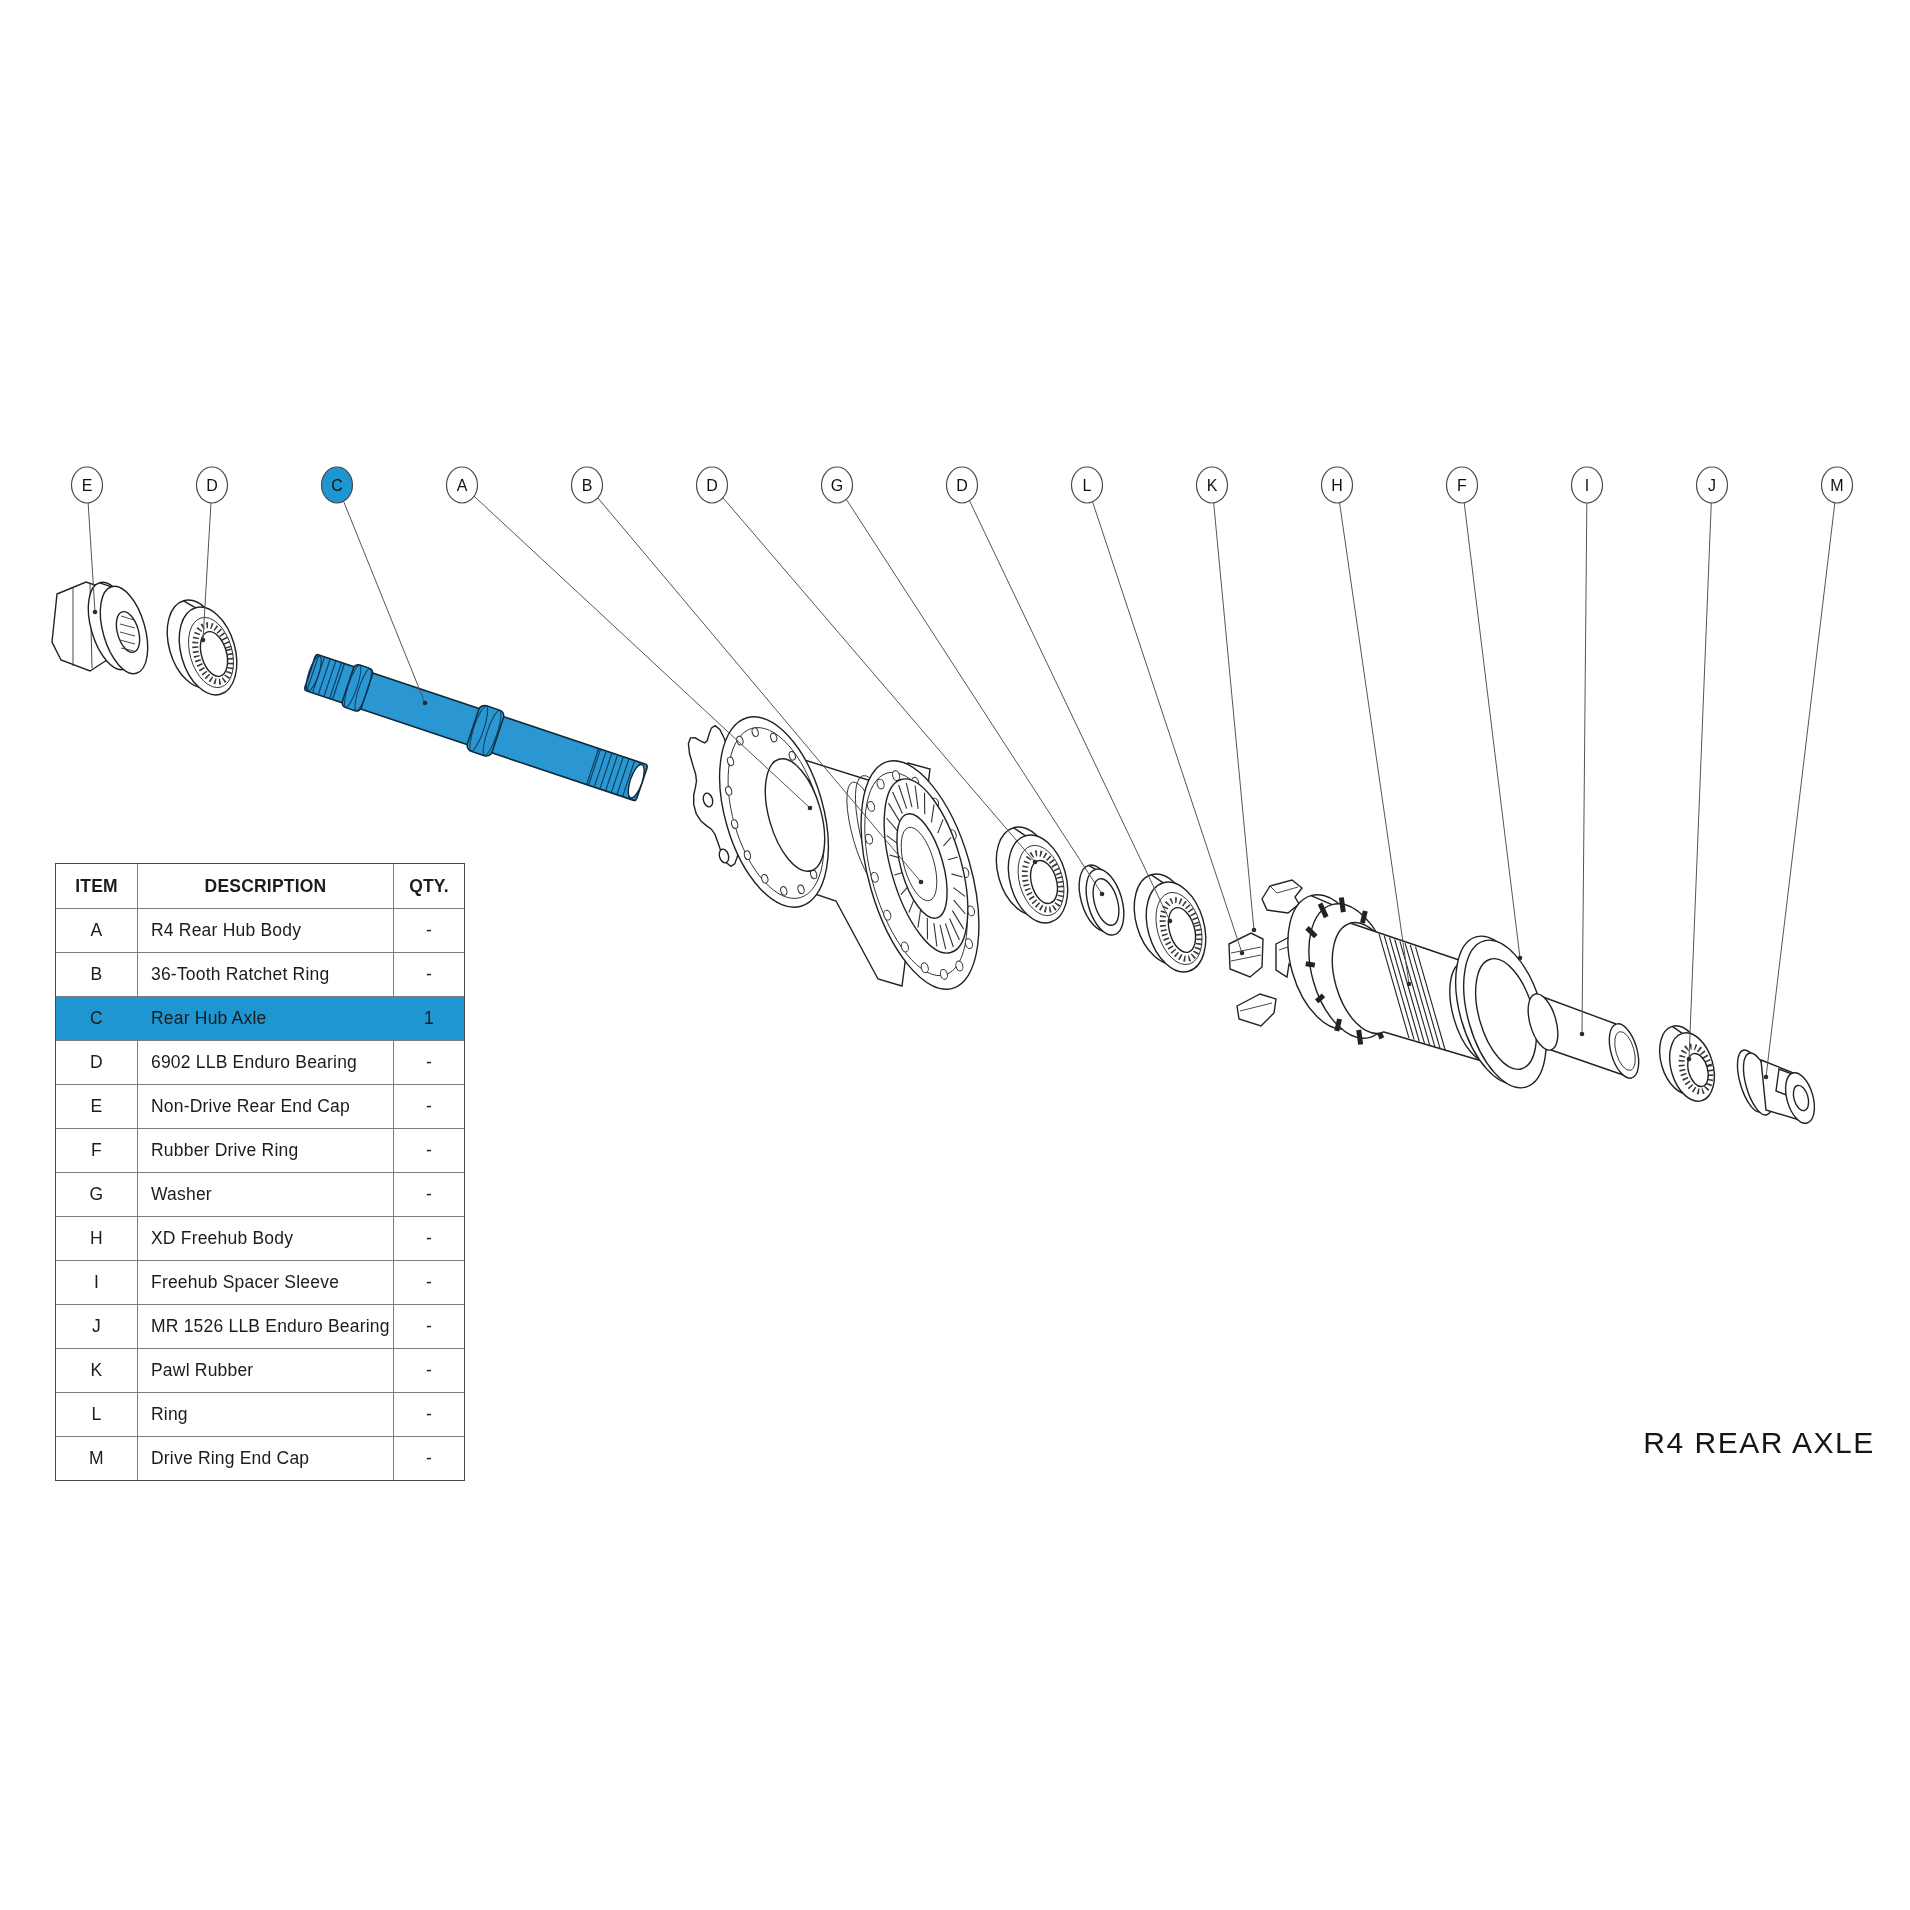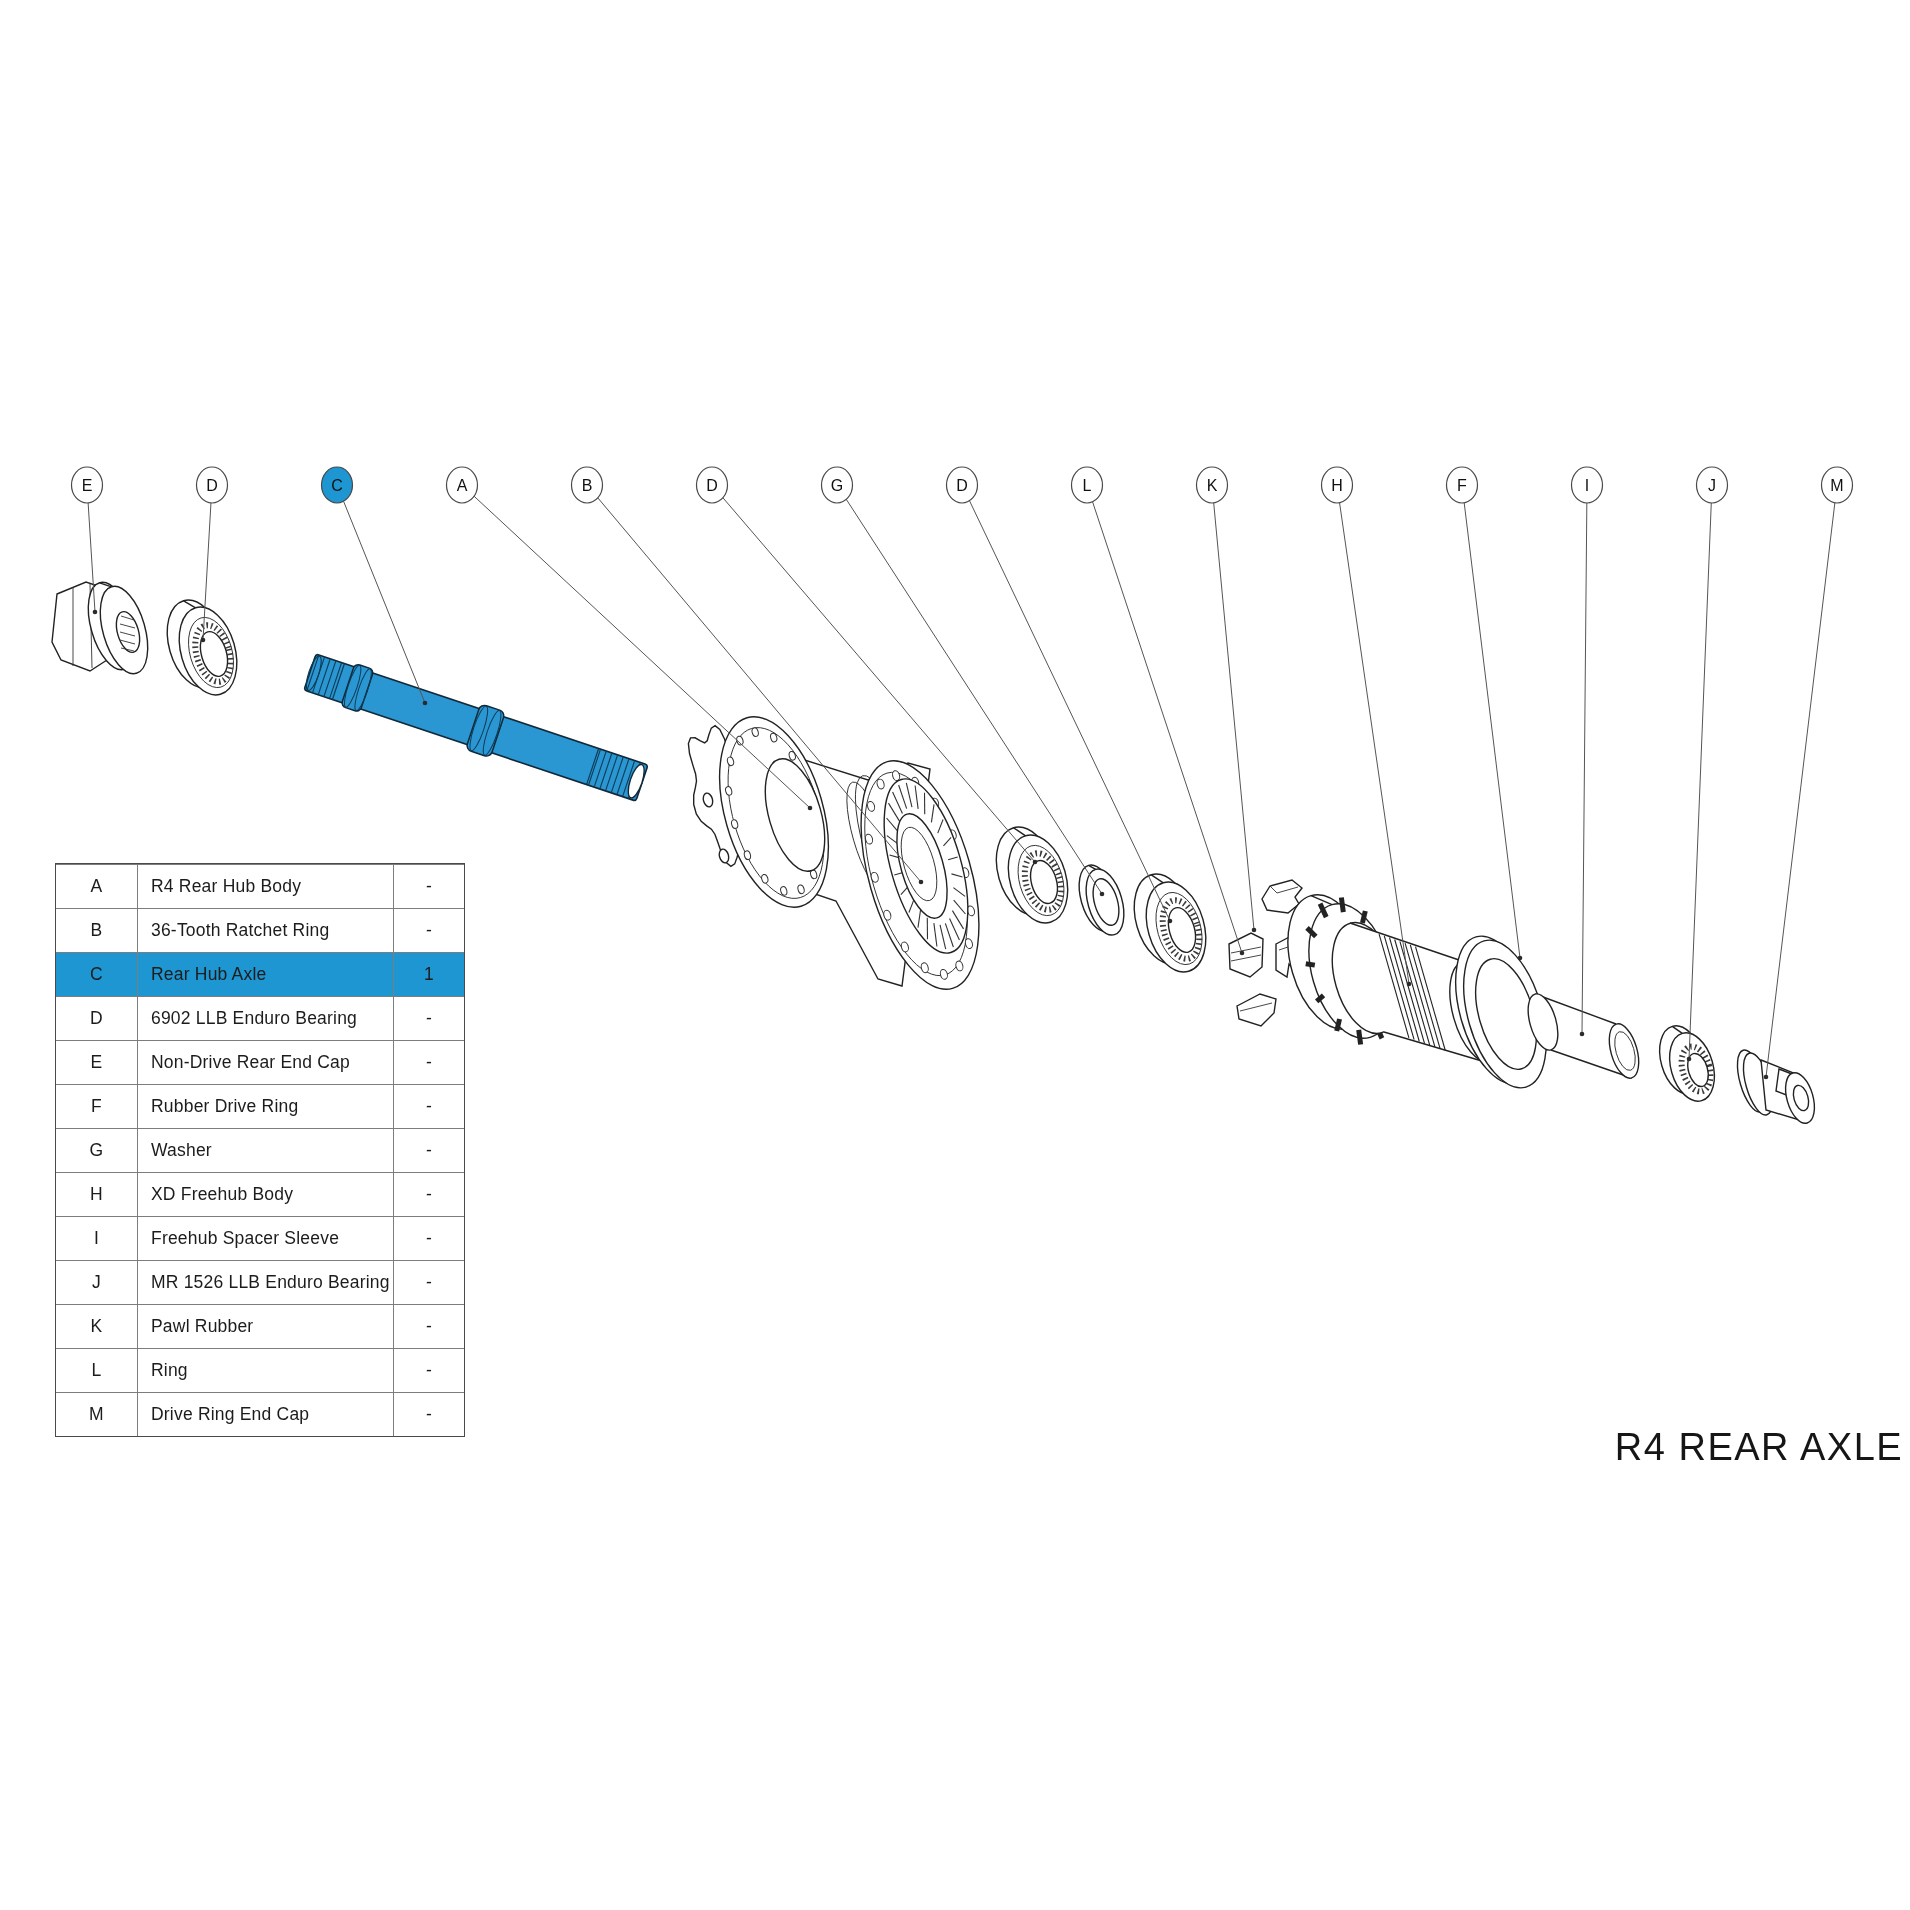--- a/index.html
+++ b/index.html
@@ -22,21 +22,21 @@
   .t-row.head{height:44px;border-top:none;font-weight:bold;}
   .t-cell{display:flex;align-items:center;font-size:17.5px;letter-spacing:.2px;box-sizing:border-box;}
   .c-item{justify-content:center;border-right:1px solid #7d7d7d;}
   .c-desc{padding-left:13px;border-right:1px solid #7d7d7d;}
   .head .c-desc{justify-content:center;padding-left:0;}
   .c-qty{justify-content:center;}
   .t-row.hl{background:var(--accent,#1e96d2);}
   
   #page-title{
     position:absolute;left:1608px;top:1426px;width:302px;text-align:center;
-    font-size:38px;letter-spacing:1.5px;color:#161616;white-space:nowrap;
+    font-size:30px;letter-spacing:1.5px;color:#161616;white-space:nowrap;
   }
 </style>
 </head>
 <body>
 
 <div id="canvas">
 
   <svg id="diagram-svg" width="1910" height="1910" viewBox="0 0 1910 1910">
 
     <g>
@@ -369,20 +369,25 @@
           <text x="1712" y="490.5" text-anchor="middle" font-size="16" fill="#111111">J</text>
         </g>
         <g>
           <ellipse cx="1837" cy="485" rx="15.5" ry="18" fill="#ffffff" stroke="#4a4a4a" stroke-width="1.2"></ellipse>
           <text x="1837" y="490.5" text-anchor="middle" font-size="16" fill="#111111">M</text>
         </g>
       </g>
   </svg>
 
   <div id="parts-table">
+    <div class="t-row head">
+      <div class="t-cell c-item">ITEM</div>
+      <div class="t-cell c-desc">DESCRIPTION</div>
+      <div class="t-cell c-qty">QTY.</div>
+    </div>
     <div id="table-body">
         <div class="t-row">
           <div class="t-cell c-item">A</div>
           <div class="t-cell c-desc">R4 Rear Hub Body</div>
           <div class="t-cell c-qty">-</div>
         </div>
         <div class="t-row">
           <div class="t-cell c-item">B</div>
           <div class="t-cell c-desc">36-Tooth Ratchet Ring</div>
           <div class="t-cell c-qty">-</div>

